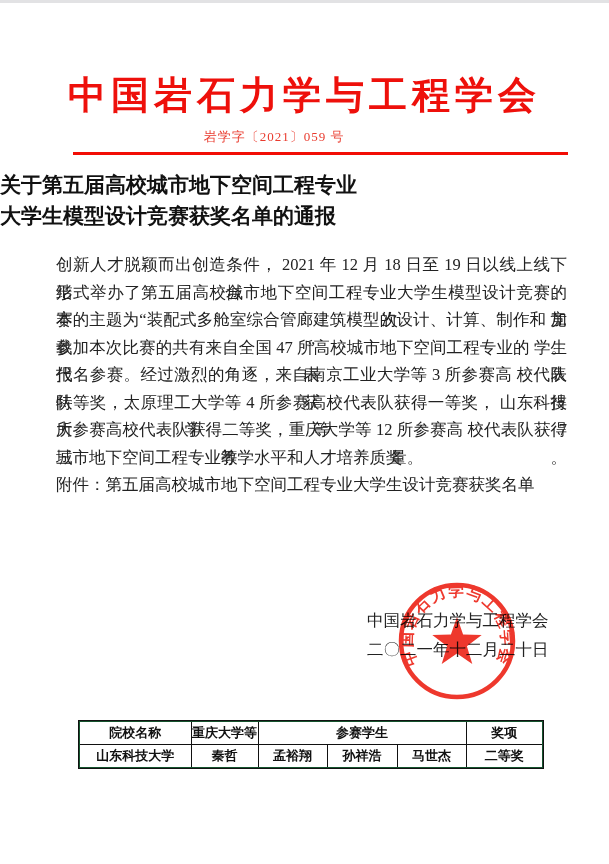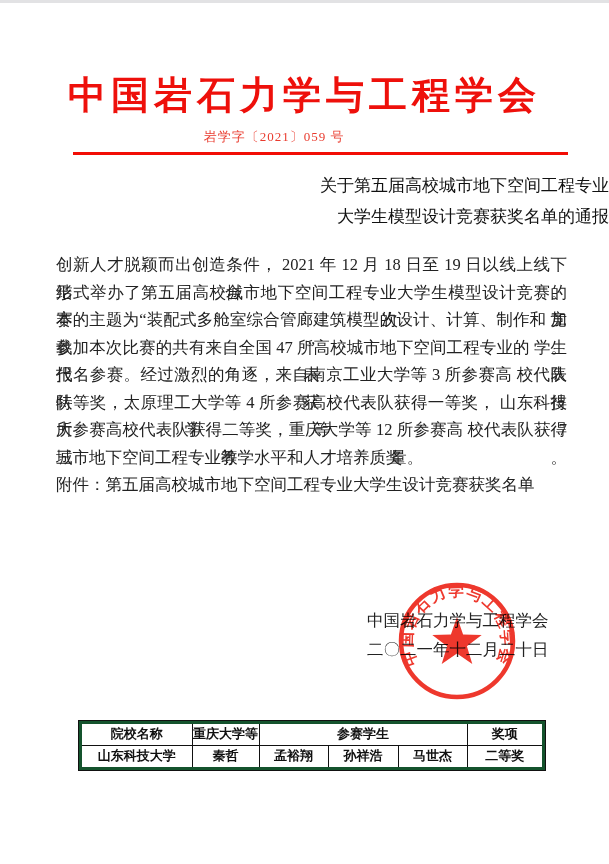--- a/index.html
+++ b/index.html
@@ -25,21 +25,21 @@
     position:absolute; top:128px; left:0; width:548px;
     text-align:center; font-size:13px; color:#e93b2e;
     letter-spacing:1px;
   }
   .red-divider {
     position:absolute; top:152px; left:73px; width:495px; height:3px;
     background:#f20d05;
   }
   .doc-title {
     position:absolute; top:170px; left:0; width:609px;
-    text-align:right; font-weight:normal; font-size:17px;
+    text-align:left; font-weight:bold; font-size:21px;
     line-height:31px; color:#111;
   }
   .body-text {
     position:absolute; top:251px; left:56px; width:511px;
     font-size:16.5px; color:#222;
   }
   .bl {
     height:27.5px; line-height:27.5px; white-space:nowrap;
   }
   .bl.j {
@@ -64,21 +64,21 @@
     border-collapse:collapse; table-layout:fixed;
     width:464px;
     font-size:13px; font-weight:600; color:#111;
   }
   .awards-table td {
     border:1px solid #111;
     text-align:center; vertical-align:middle;
     height:23px; padding:0;
     overflow:hidden; white-space:nowrap;
   }
-  .awards-table { border:4px solid #14532d; outline:1px solid #111; outline-offset:-1px; }
+  .awards-table { border:2px solid #14532d; outline:1px solid #111; outline-offset:-1px; }
   .awards-table tr.data-row td { height:24px; }
 </style>
 </head>
 <body>
 
 <div class="top-edge"></div>
 
 <div class="org-title">中国岩石力学与工程学会</div>
 
 <div class="doc-number">岩学字〔2021〕059 号</div>

